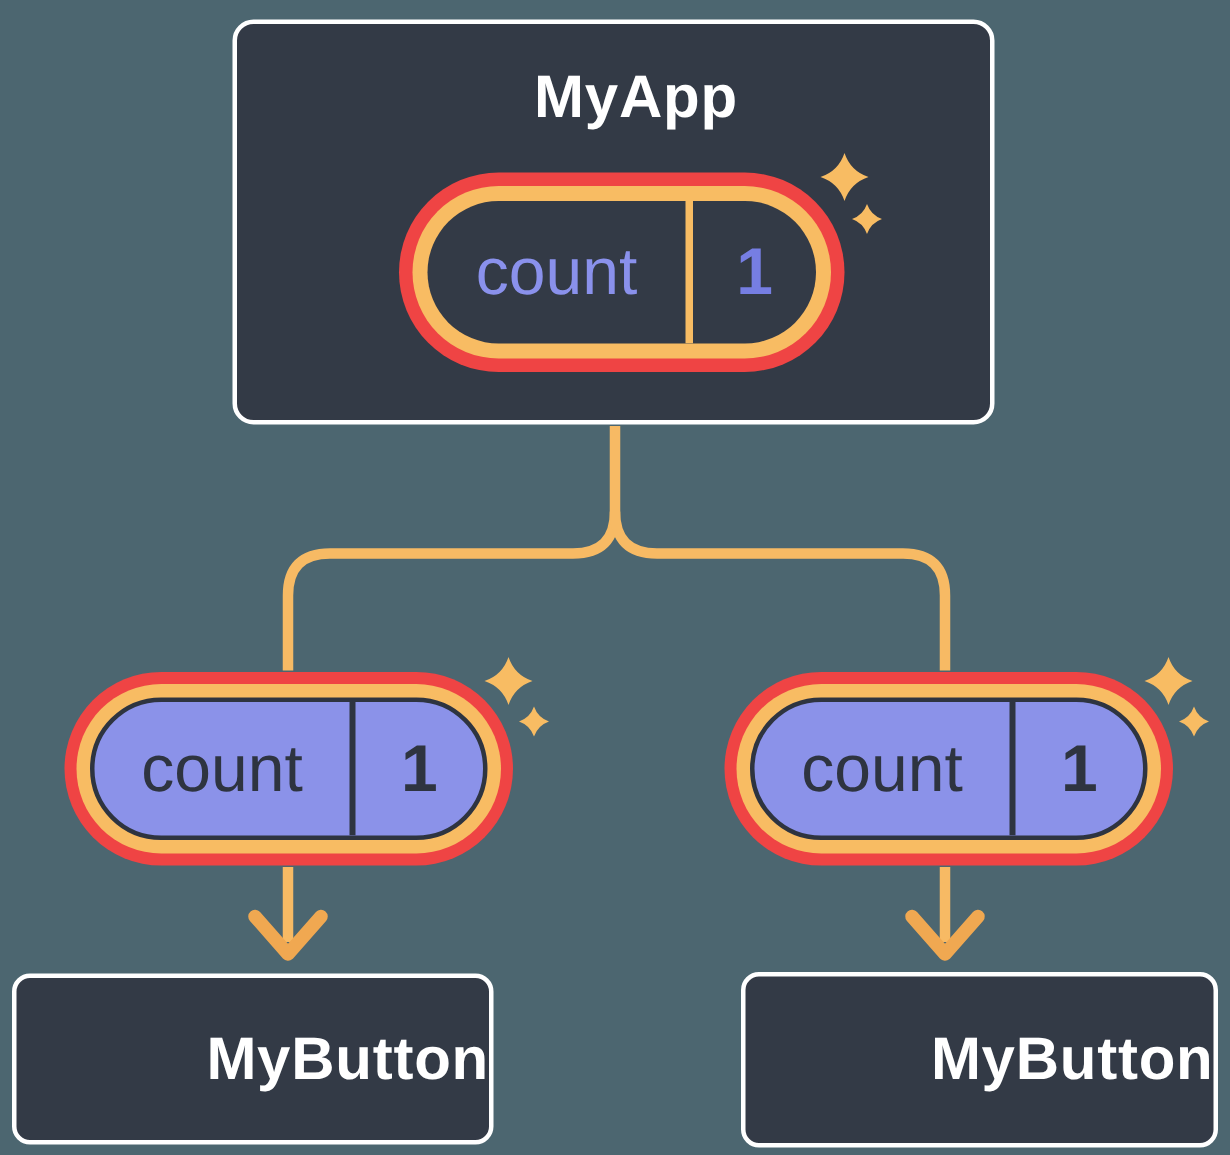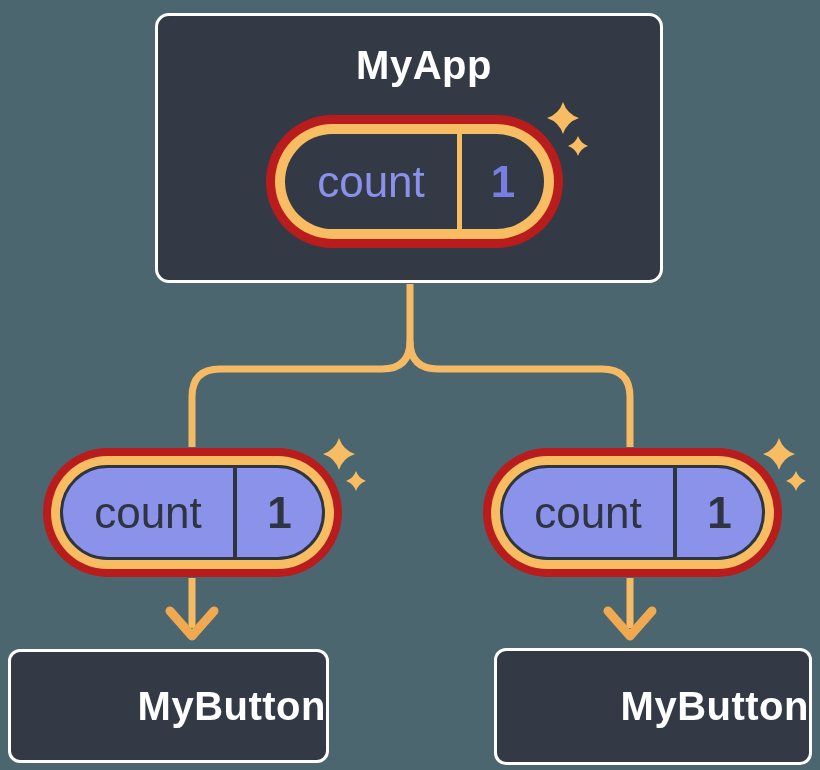--- a/index.html
+++ b/index.html
@@ -32,21 +32,21 @@
     font-weight:600;
     letter-spacing:0.5px;
     text-align:center;
     padding-left:30px;
   }
   .root-title{margin-top:27px;}
   
   .pill{
     position:absolute;
     box-sizing:border-box;
-    background:#b91c1c;
+    background:#ef4444;
     border-radius:999px;
     padding:9px;
     z-index:2;
   }
   .pill-light{
     box-sizing:border-box;
     width:100%;height:100%;
     background:#F8BC63;
     border-radius:999px;
     padding:10px;

